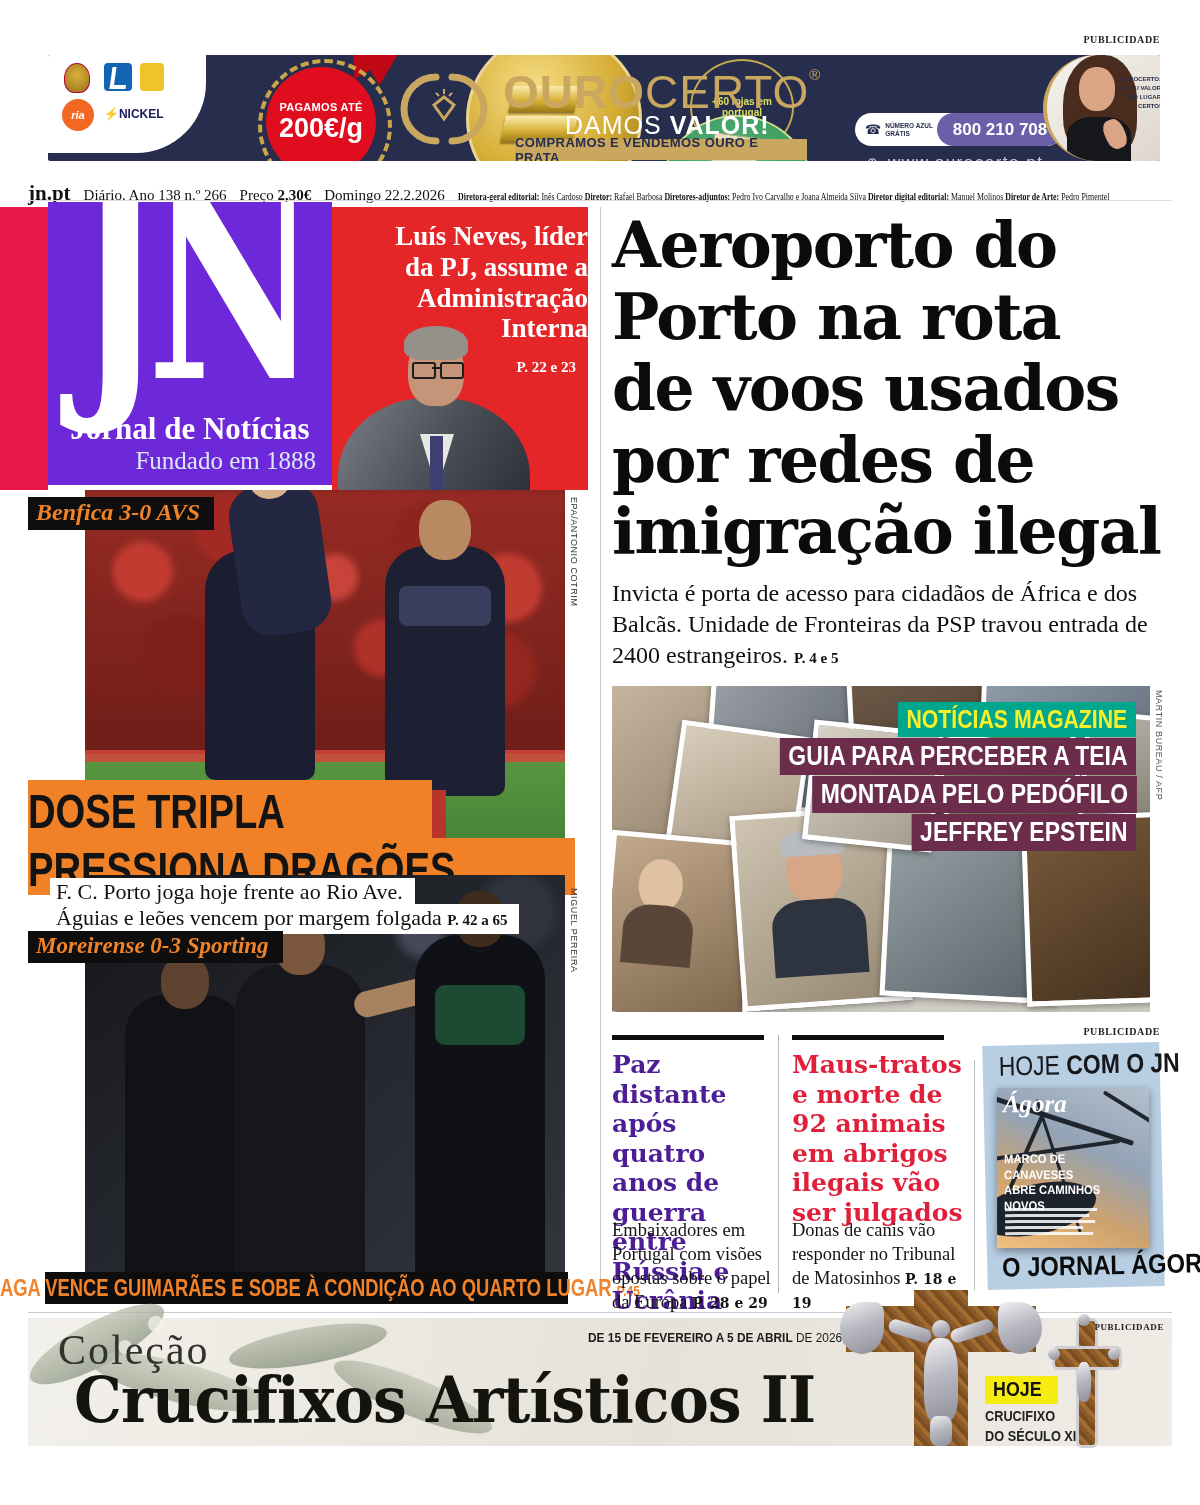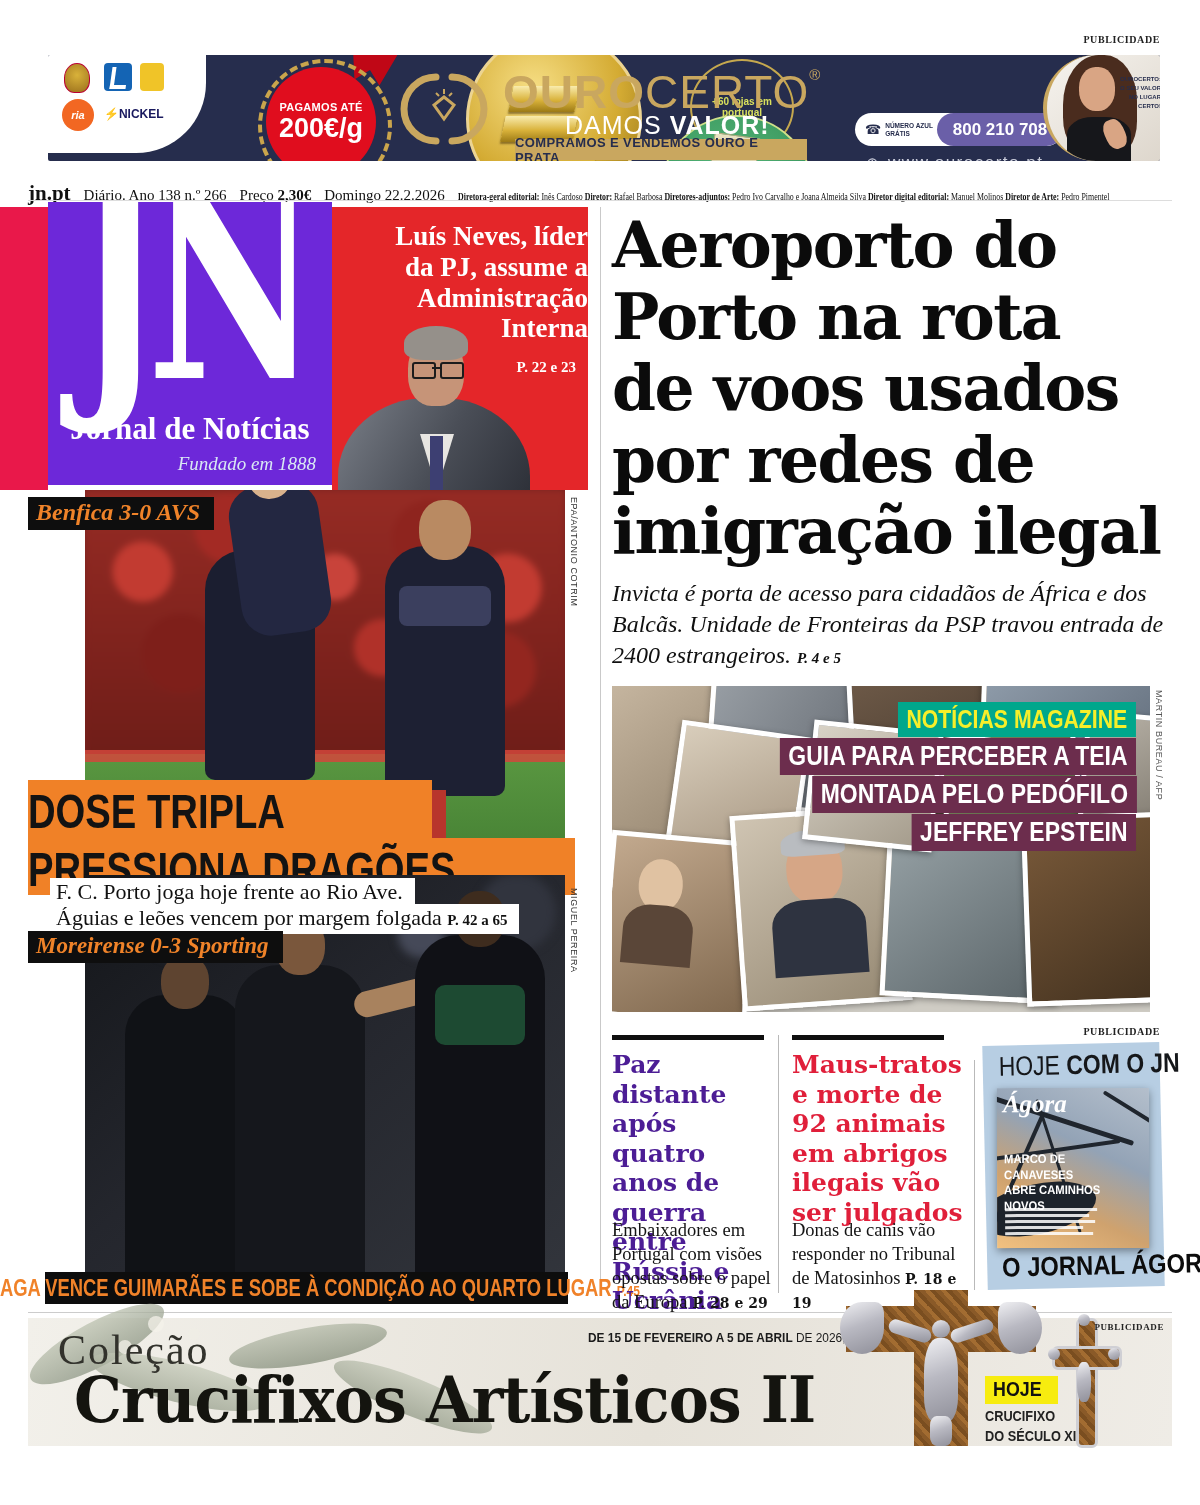--- a/index.html
+++ b/index.html
@@ -48,31 +48,31 @@
 
   
   #masthead{left:28px;top:169px;width:1144px;display:flex;align-items:baseline;gap:13px;white-space:nowrap;}
 
   
   #pinkstrip{left:0;top:207px;width:48px;height:283px;background:#e9184a;}
   #blueblock{left:48px;top:202px;width:284px;height:283px;background:#6d28d9;overflow:hidden;}
   #jnlogo{position:absolute;left:26px;top:-52px;font-family:"DejaVu Serif","Liberation Serif",serif;font-weight:bold;
         font-size:268px;line-height:1;color:#fff;letter-spacing:-22px;transform:scaleX(.70);transform-origin:0 0;white-space:nowrap;}
   #jnname{position:absolute;bottom:38px;width:100%;text-align:center;color:#fff;font-weight:bold;font-size:31px;}
-  #jnfounded{position:absolute;bottom:10px;right:16px;color:#d9e8f4;font-style:italic;font-size:19px;}
+  #jnfounded{position:absolute;bottom:10px;right:16px;color:#d9e8f4;font-size:25px;}
   #redblock{left:332px;top:207px;width:256px;height:283px;background:#e42629;overflow:hidden;}
   #pjhead{position:absolute;top:14px;right:0;width:238px;text-align:right;color:#fff;font-weight:bold;
         font-size:27px;line-height:1.14;}
   #pjref{position:absolute;top:152px;right:12px;color:#fff;font-weight:bold;font-size:15px;}
 
   
   #leadhead{left:612px;top:210px;width:552px;font-family:"DejaVu Serif","Liberation Serif",serif;
         font-weight:bold;font-size:63px;line-height:1.135;letter-spacing:-1.5px;color:#0b0b0b;}
   #leadhead span{display:block;}
-  #standfirst{left:612px;top:578px;width:552px;font-size:24px;line-height:1.3;color:#101010;font-style:italic;}
+  #standfirst{left:612px;top:578px;width:552px;font-size:24px;line-height:1.3;color:#101010;}
 
   
   #collage{left:612px;top:686px;width:538px;height:326px;background:#cfccc4;overflow:hidden;}
   .ph{position:absolute;border:5px solid #fff;box-shadow:0 2px 6px rgba(0,0,0,.35);}
   .ctag{display:inline-block;transform:scaleX(.85);transform-origin:100% 50%;padding:3px 10px;white-space:nowrap;
         font-family:"Liberation Sans",sans-serif;font-weight:800;}
   .ctag-row{position:absolute;right:14px;text-align:right;width:100%;}
 
   
   .tag{position:absolute;background:#0e0e0e;color:#f08329;font-style:italic;font-weight:bold;

